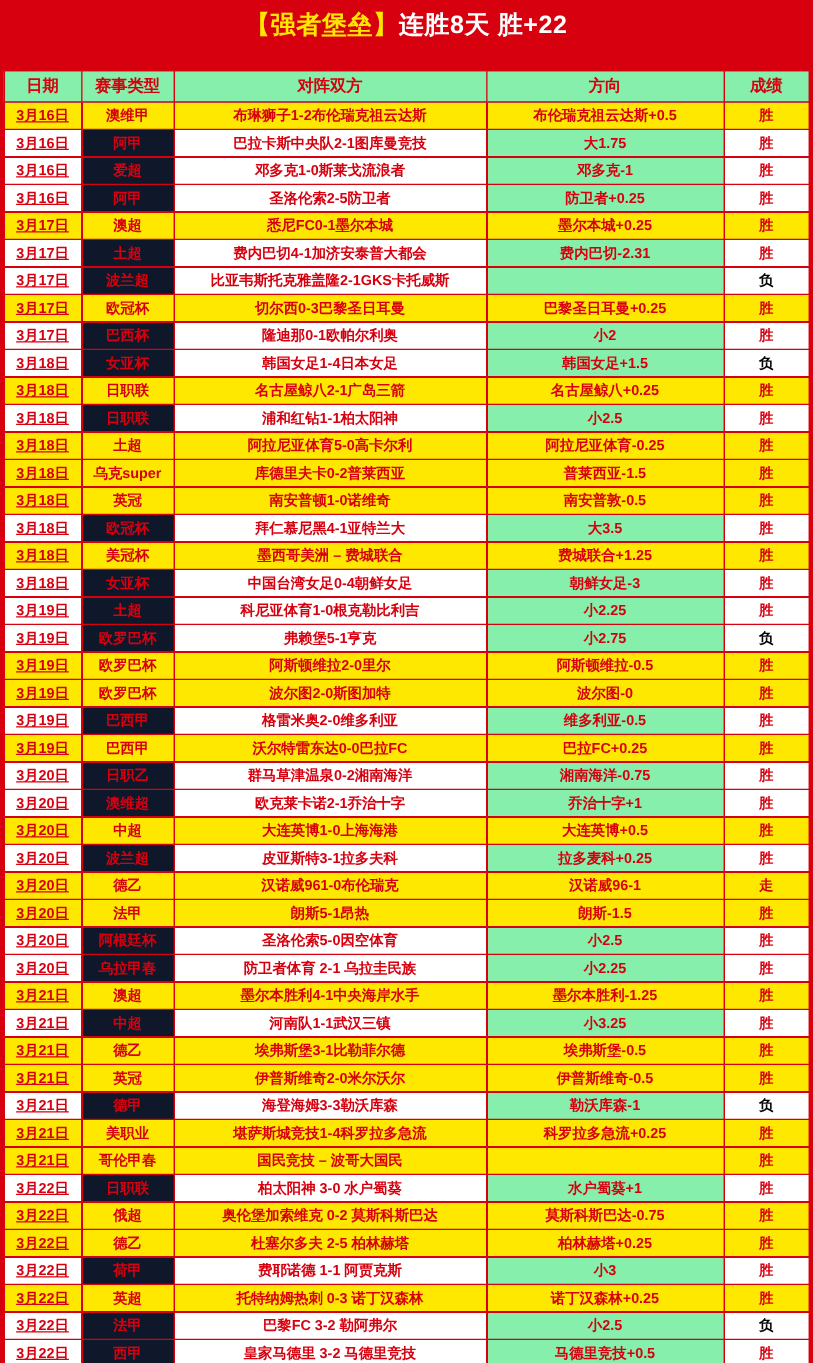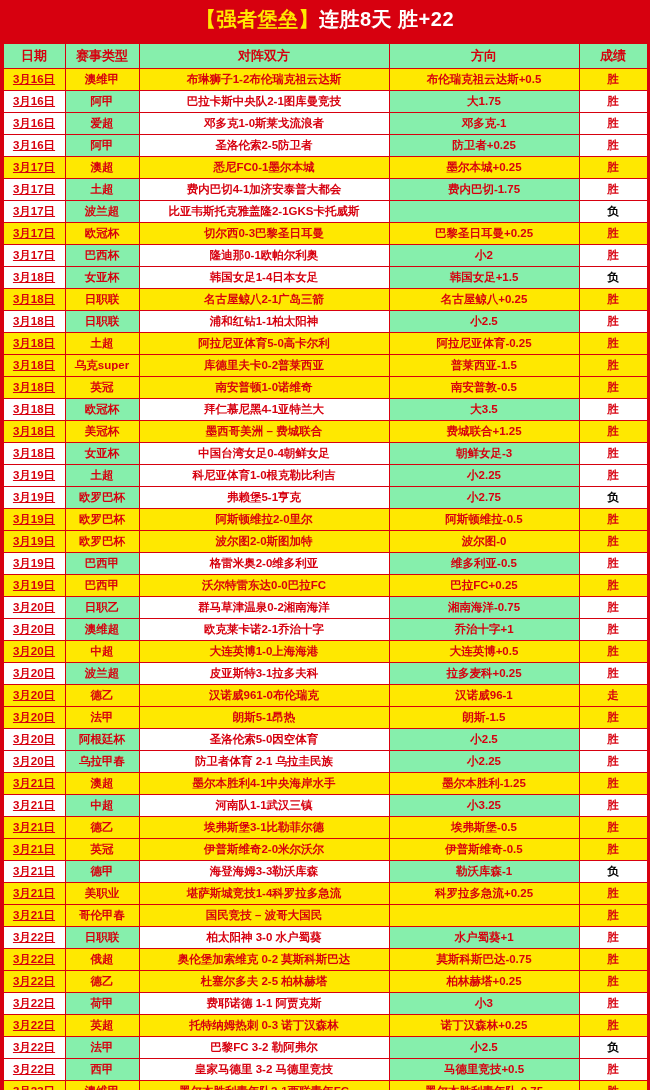--- a/index.html
+++ b/index.html
@@ -12,21 +12,21 @@
     width:650px;
     background:#d7000f;
     padding:0;
     box-sizing:border-box;
   }
   .title{
     text-align:center;
     color:#ffffff;
     font-size:20px;
     font-weight:bold;
-    padding:6px 0 10px 0;
+    padding:6px 0 23px 0;
     letter-spacing:0.5px;
     white-space:nowrap;
   }
   .title .hl{color:#ffe800;}
   table{
     border-collapse:collapse;
     width:644px;
     margin:0 auto;
     table-layout:fixed;
   }
@@ -50,21 +50,21 @@
     height:21px;
     font-size:11.5px;
     text-align:center;
     white-space:nowrap;
     overflow:hidden;
     padding:0 2px;
     background:#ffffff;
     color:#d7000f;
   }
   td.date{color:#d7000f;font-weight:bold;background:#ffffff;text-decoration:underline;}
-  td.type{color:#d7000f;font-weight:bold;background:#86efac;}
+  td.type{color:#d7000f;font-weight:bold;background:#0f172a;}
   td.match{color:#d7000f;font-weight:bold;background:#ffffff;}
   td.dir{color:#d7000f;font-weight:bold;background:#86efac;}
   td.res{font-weight:bold;background:#ffffff;}
   tr.hl td{background:#ffe800;}
   td.res.win{color:#d7000f;}
   td.res.lose{color:#000000;}
   td.res.push{color:#d7000f;}
 </style>
 </head>
 <body>
@@ -125,21 +125,21 @@
           <td class="date">3月17日</td>
           <td class="type">澳超</td>
           <td class="match">悉尼FC0-1墨尔本城</td>
           <td class="dir">墨尔本城+0.25</td>
           <td class="res win">胜</td>
         </tr>
         <tr>
           <td class="date">3月17日</td>
           <td class="type">土超</td>
           <td class="match">费内巴切4-1加济安泰普大都会</td>
-          <td class="dir">费内巴切-1.75</td>
+          <td class="dir">费内巴切-2.31</td>
           <td class="res win">胜</td>
         </tr>
         <tr>
           <td class="date">3月17日</td>
           <td class="type">波兰超</td>
           <td class="match">比亚韦斯托克雅盖隆2-1GKS卡托威斯</td>
           <td class="dir"></td>
           <td class="res lose">负</td>
         </tr>
         <tr class="hl">

